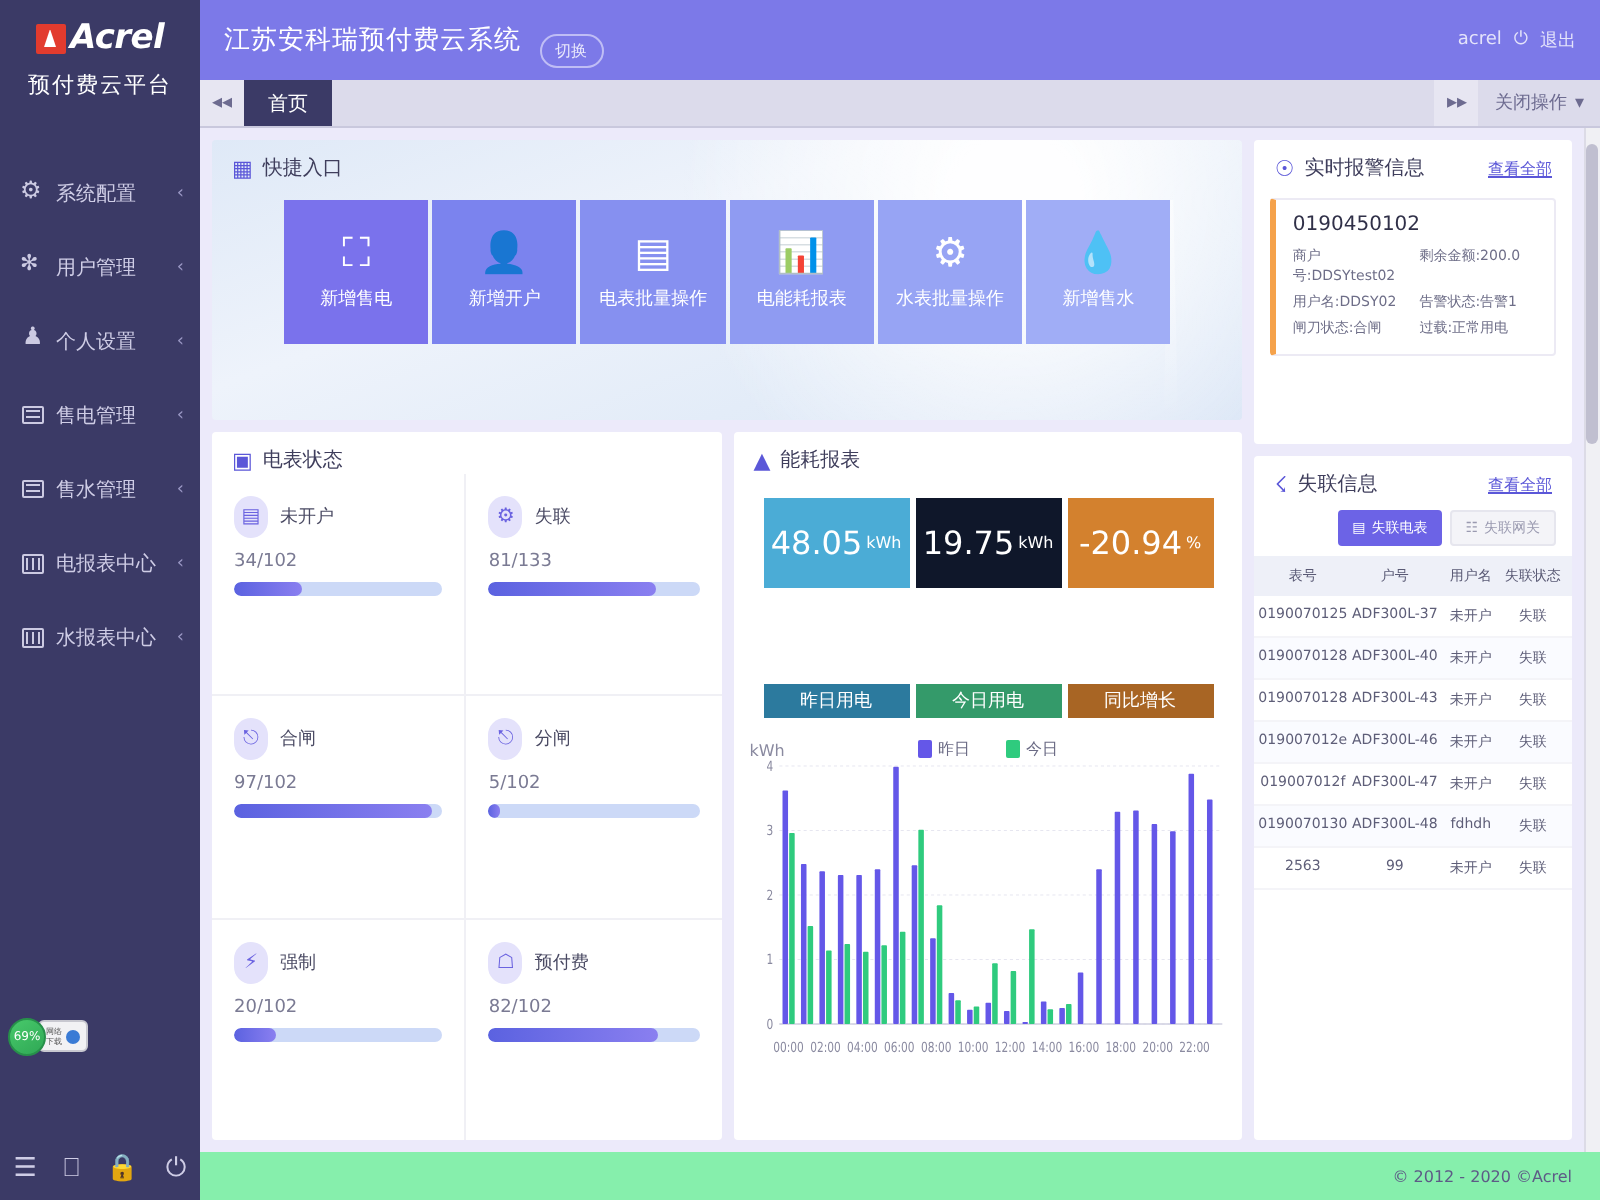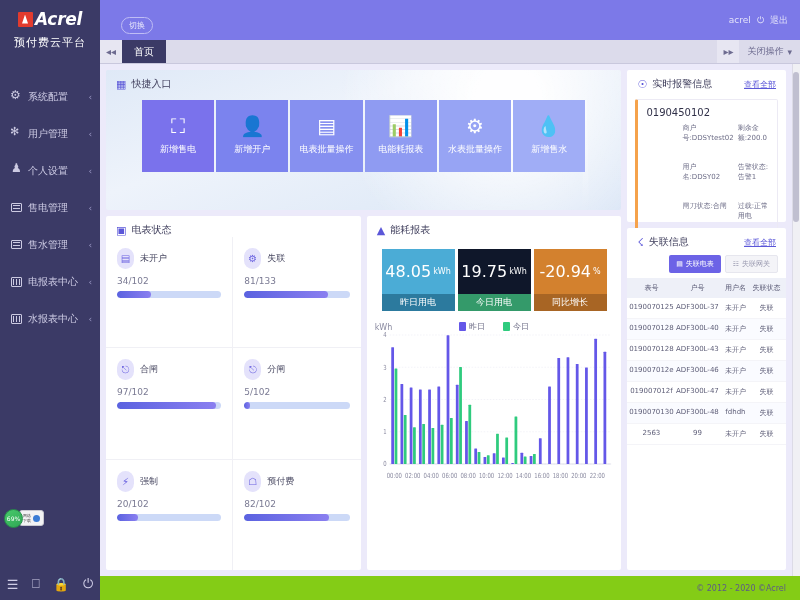--- a/index.html
+++ b/index.html
@@ -224,21 +224,21 @@
   .kpis { display: flex; justify-content: center; gap: 3px; padding: 12px 0 6px 0; }
   .kpi { width: 73px; }
   .kpi-top {
     height: 45px; display: flex; align-items: center; justify-content: center;
     color: #fff;
   }
   .kpi-val { font-size: 16px; }
   .kpi-unit { font-size: 8px; margin-left: 2px; }
   .kpi-bot {
     height: 17px; display: flex; align-items: center; justify-content: center;
-    color: #fff; font-size: 9px;
+    color: #fff; font-size: 9px; margin-top: 48px;
   }
   .chart-wrap { flex: 1; position: relative; padding: 4px 6px 0 6px; }
   .legend {
     position: absolute; left: 0; right: 0; top: 4px; display: flex;
     justify-content: center; gap: 18px; font-size: 8px; color: #6b6b85;
   }
   .lg { display: flex; align-items: center; gap: 3px; }
   .lg-sw { width: 7px; height: 9px; border-radius: 1px; }
   .yunit { position: absolute; left: 8px; top: 6px; font-size: 8px; color: #8a8aa0; }
 
@@ -248,22 +248,22 @@
   .axisline { stroke: #cfcfe0; stroke-width: .7; }
 
   
   .alarm { height: 152px; background: #fff; border-radius: 2px; }
   .alarm-card {
     margin: 8px 8px 0 8px; border: 1px solid #eceaf4; border-left: 3px solid #f5a24b;
     border-radius: 2px; padding: 7px 8px 8px 8px;
   }
   .ac-title { font-size: 10px; color: #303048; margin-bottom: 5px; }
   .ac-grid {
-    display: grid; grid-template-columns: 1fr 1fr; gap: 19px 4px;
-    font-size: 7px; color: #6e6e88; margin-left: 36px;
+    display: grid; grid-template-columns: 1fr 1fr; gap: 3px 4px;
+    font-size: 7px; color: #6e6e88;
   }
 
   
   .offline {
     flex: 1; background: #fff; border-radius: 2px; display: flex;
     flex-direction: column; overflow: hidden;
   }
   .off-tabs {
     display: flex; justify-content: flex-end; gap: 4px; padding: 6px 8px 5px 8px;
   }
@@ -281,21 +281,21 @@
     display: flex; color: #5e5e78; padding: 5px 0; border-bottom: 1px solid #f4f4f8;
   }
   .off-row:nth-child(even) { background: #fafbff; }
   .c1 { width: 48px; text-align: center; }
   .c2 { width: 44px; text-align: center; }
   .c3 { width: 32px; text-align: center; }
   .c4 { width: 30px; text-align: center; }
 
   .footer {
     position: absolute; left: 100px; bottom: 0; width: 700px; height: 24px;
-    background: #84cc16; color: #5d5b86; font-size: 8px;
+    background: #86efac; color: #5d5b86; font-size: 8px;
     display: flex; align-items: center; justify-content: flex-end; padding-right: 14px;
   }
 </style>
 </head>
 <body>
 
 <div id="app">
 
   <div class="sidebar">
     <div class="logo-box">
@@ -357,20 +357,21 @@
 
     <div class="taskbar">
       <span>☰</span>
       <span>⎕</span>
       <span>🔒</span>
       <span>⏻</span>
     </div>
   </div>
 
   <div class="header">
+    <span class="header-title">江苏安科瑞预付费云系统</span>
     <span class="switch-btn">切换</span>
     <div class="header-right">
       <span>acrel</span>
       <span class="hr-ico">⏻</span>
       <span>退出</span>
     </div>
   </div>
 
   <div class="tabbar">
     <div class="tab-nav">◂◂</div>

